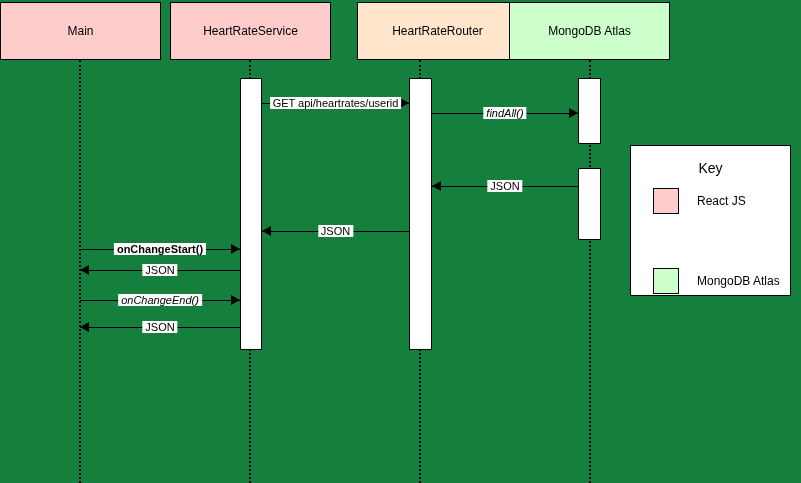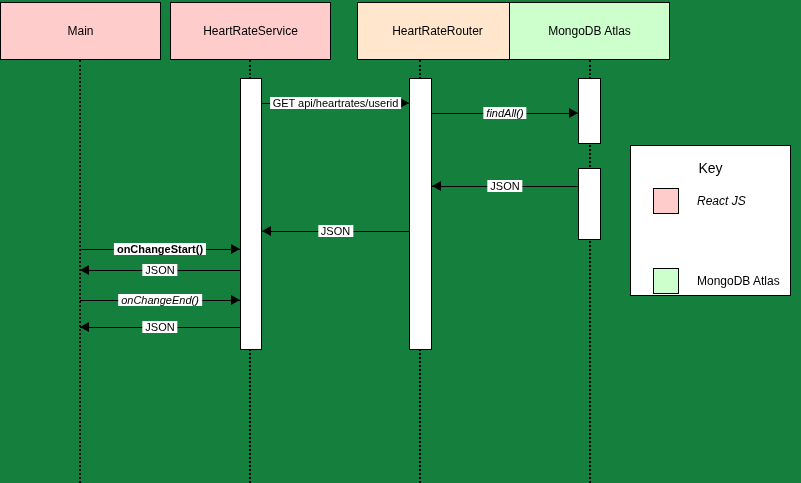--- a/index.html
+++ b/index.html
@@ -162,21 +162,21 @@
       <div class="arrowhead right" style="top: 3px; left: 151px;"></div>
       <div class="msg-label" style="left: 80px; top: 8px; font-style: italic;">onChangeEnd()</div>
     </div>
     <div style="position: absolute; left: 80px; top: 319px; width: 160px; height: 16px;">
       <div class="msg-line" style="left: 0px; top: 8px; width: 160px;"></div>
       <div class="arrowhead left" style="top: 3px; left: 0px;"></div>
       <div class="msg-label" style="left: 80px; top: 8px;">JSON</div>
     </div>
     <div id="key-box" style="left: 630px; top: 145px; width: 161px; height: 151px;">
       <div id="key-title">Key</div>
-      <div class="key-row" style="left: 22px; top: 42px; font-style: italic;">
+      <div class="key-row" style="left: 22px; top: 42px;">
         <div class="key-swatch" style="background: rgb(255, 204, 204);"></div>
         <div class="key-label">React JS</div>
       </div>
       <div class="key-row" style="left: 22px; top: 122px;">
         <div class="key-swatch" style="background: rgb(204, 255, 204);"></div>
         <div class="key-label">MongoDB Atlas</div>
       </div>
     </div>
   </div>
 

